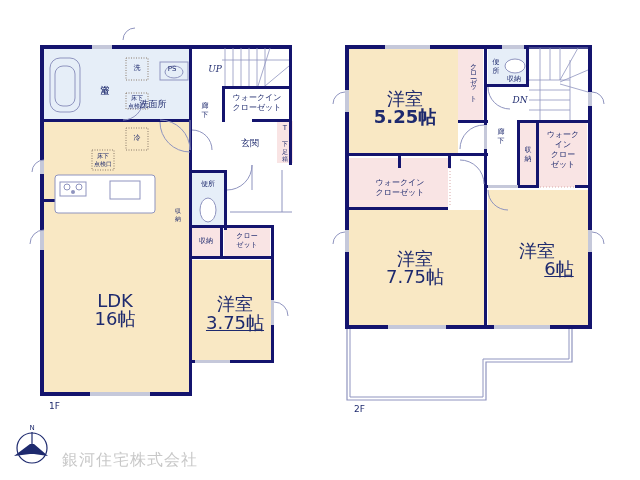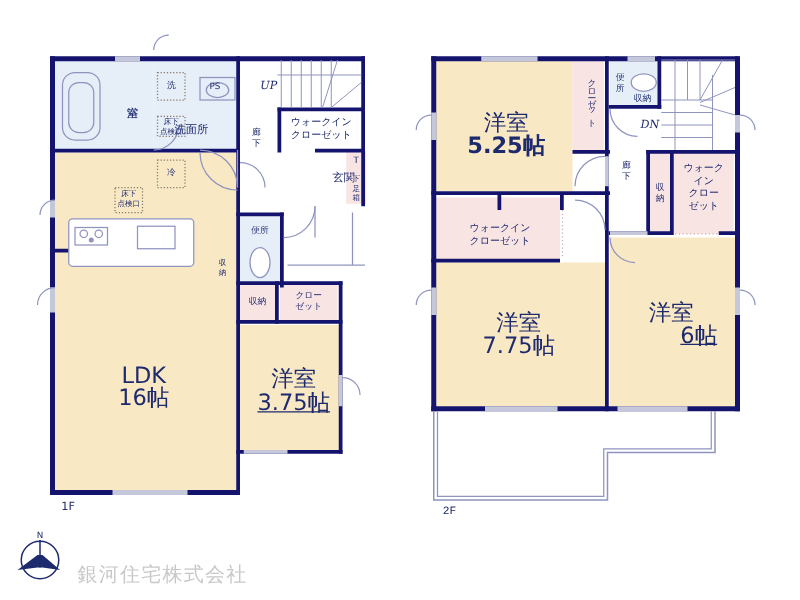--- a/index.html
+++ b/index.html
@@ -114,21 +114,21 @@
   <div class="lbl xs" style="left:126px;top:64px;width:22px;">洗</div>
   <div class="lbl xs" style="left:160px;top:65px;width:24px;">PS</div>
   <div class="lbl sm" style="left:128px;top:84px;width:50px;margin-top:15px;">洗面所</div>
   <div class="lbl xs" style="left:126px;top:94px;width:22px;white-space:pre;font-size:6px;">床下
 点検口</div>
   <div class="lbl sm" style="left:202px;top:64px;width:26px;font-style:italic;font-family:'DejaVu Serif',serif;">UP</div>
   <div class="lbl xs" style="left:198px;top:102px;width:14px;white-space:pre;">廊
 下</div>
   <div class="lbl xs" style="left:226px;top:93px;width:62px;white-space:pre;font-size:8px;">ウォークイン
 クローゼット</div>
-  <div class="lbl sm" style="left:244px;top:138px;width:40px;text-align:right;">玄関</div>
+  <div class="lbl sm" style="left:230px;top:138px;width:40px;">玄関</div>
   <div class="lbl xs" style="left:278px;top:124px;width:14px;">T</div>
   <div class="lbl xs" style="left:278px;top:140px;width:14px;white-space:pre;font-size:6px;">下
 足
 箱</div>
   <div class="lbl xs" style="left:126px;top:134px;width:22px;">冷</div>
   <div class="lbl xs" style="left:92px;top:152px;width:22px;white-space:pre;font-size:6px;">床下
 点検口</div>
   <div class="lbl xs" style="left:194px;top:180px;width:28px;">便所</div>
   <div class="lbl xs" style="left:172px;top:207px;width:12px;white-space:pre;font-size:6px;">収
 納</div>
@@ -232,21 +232,21 @@
   <div class="lbl xs" style="left:539px;top:130px;width:48px;white-space:pre;font-size:8px;">ウォーク
 イン
 クロー
 ゼット</div>
   <div class="lbl xs" style="left:360px;top:178px;width:80px;white-space:pre;font-size:8px;font-family:Liberation Serif, serif;">ウォークイン
 クローゼット</div>
   <div class="lbl big" style="left:380px;top:248px;width:70px;">洋室</div>
   <div class="lbl big" style="left:380px;top:266px;width:70px;">7.75帖</div>
   <div class="lbl big" style="left:502px;top:240px;width:70px;">洋室</div>
   <div class="lbl big" style="left:524px;top:258px;width:70px;text-decoration:underline;">6帖</div>
-  <div class="lbl sm" style="left:345px;top:404px;width:20px;text-align:right;font-family:Liberation Mono, monospace;">2F</div>
+  <div class="lbl sm" style="left:345px;top:404px;width:20px;text-align:right;">2F</div>
 </div>
 
 <div class="abs" style="left:12px;top:426px;width:40px;height:40px;">
   <svg width="40" height="40">
     <circle cx="20" cy="22" r="15" fill="none" stroke="#1e2a6e" stroke-width="1.2"></circle>
     <path d="M2 30 L18 18 L22 18 L36 30 L22 28 L18 28 Z" fill="#1e2a6e"></path>
     <line x1="20" y1="6" x2="20" y2="28" stroke="#1e2a6e" stroke-width="1.2"></line>
   </svg>
   <div class="lbl xs" style="left:14px;top:-2px;width:12px;">N</div>
 </div>

